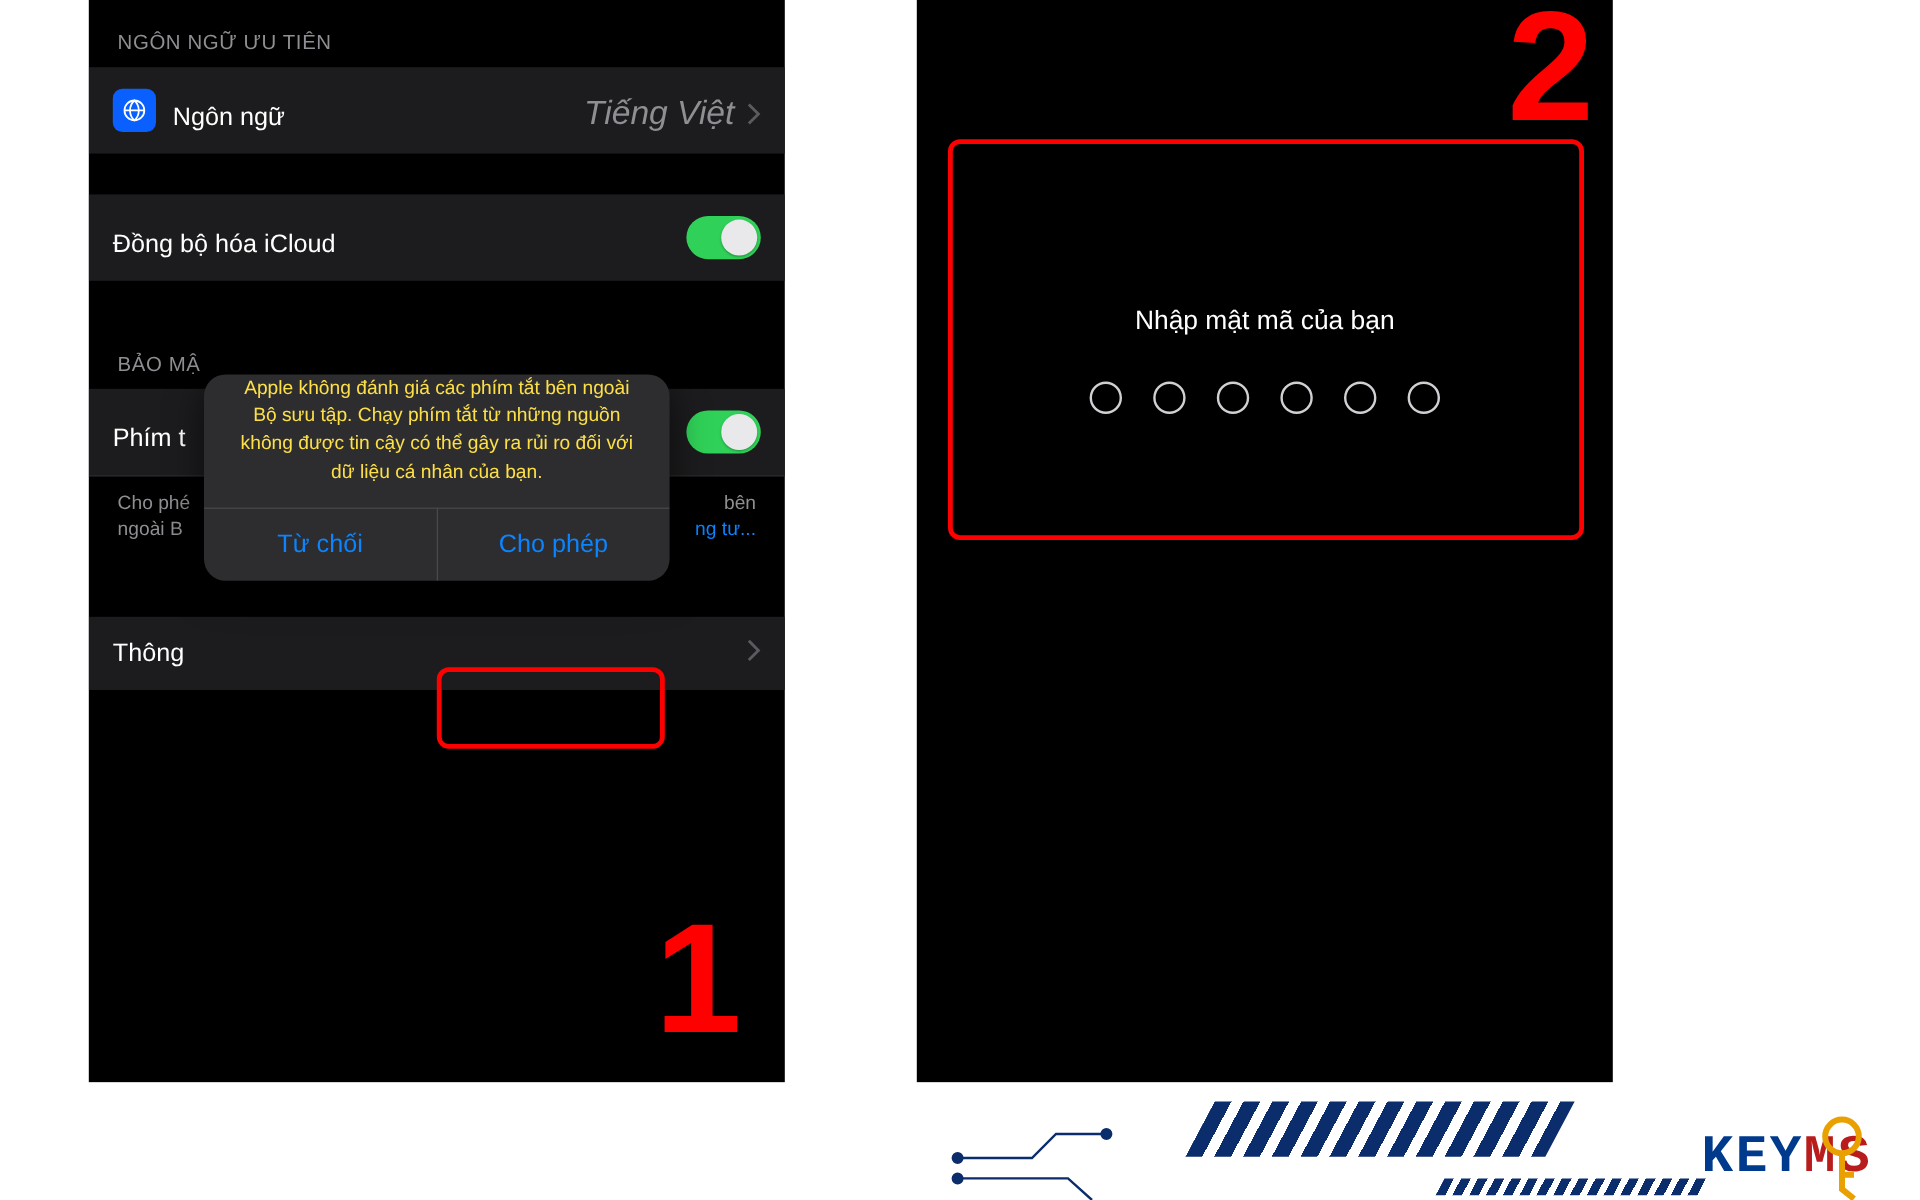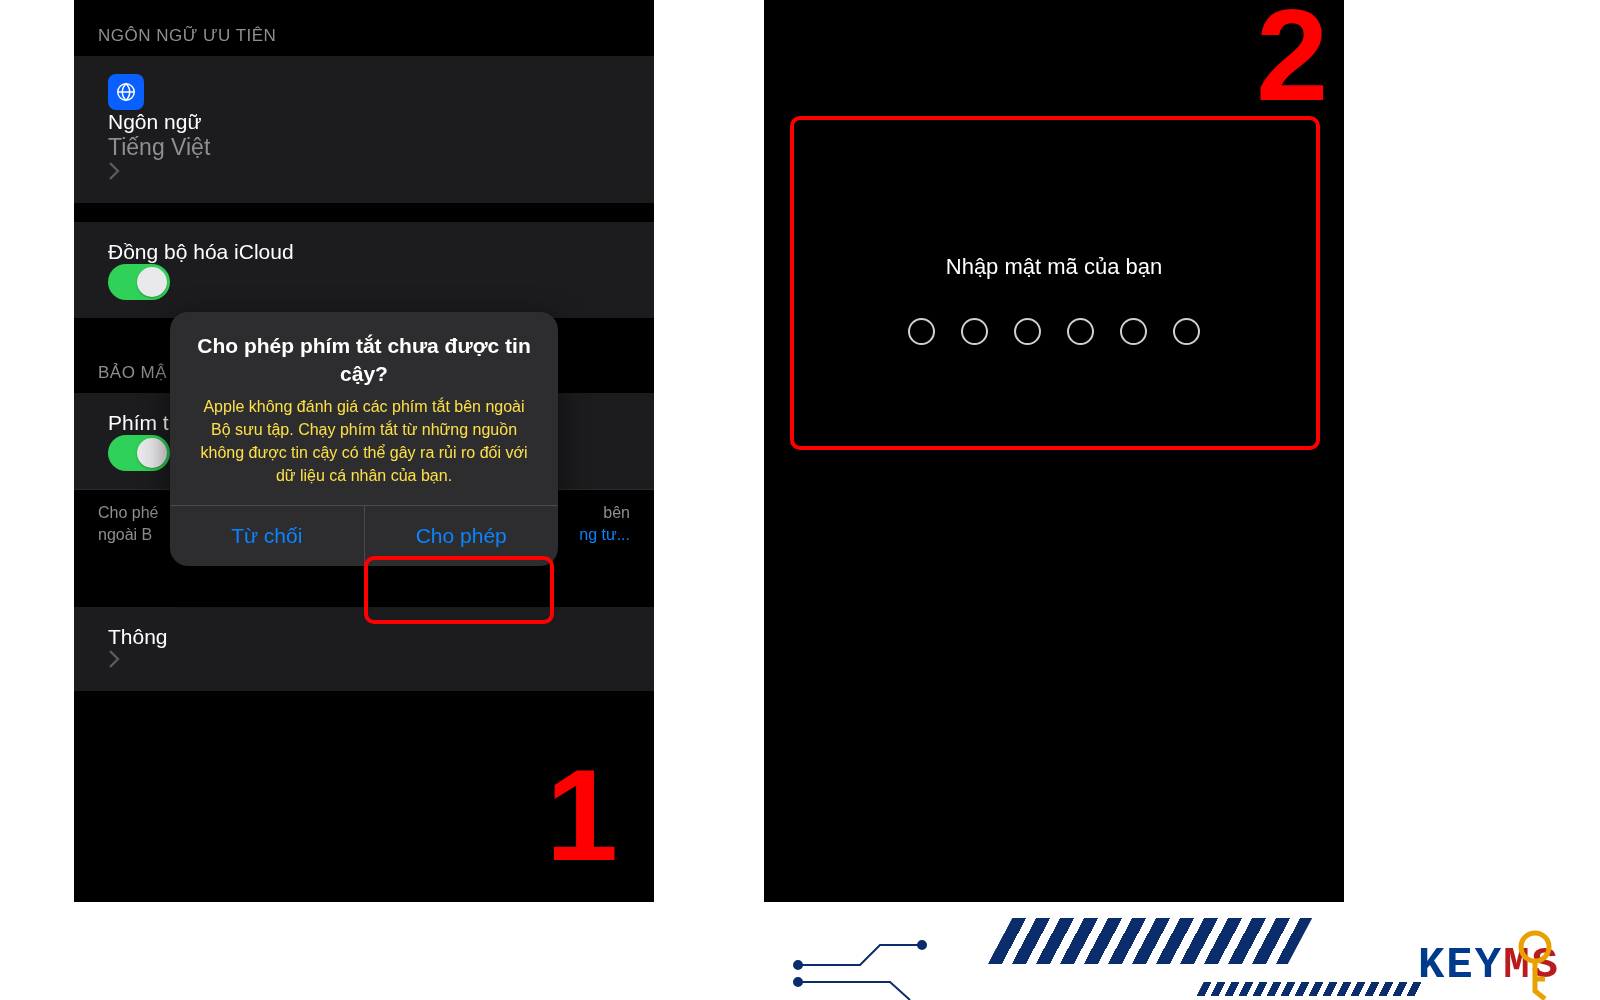--- a/index.html
+++ b/index.html
@@ -17,28 +17,28 @@
   html,body{margin:0;padding:0;width:1600px;height:1000px;font-family:-apple-system,Helvetica Neue,Arial,sans-serif;background:#fff;}
   .canvas{position:relative;width:1600px;height:1000px;overflow:hidden;}
 
   
   .phone{position:absolute;top:0;background:var(--bg);width:580px;height:902px;overflow:hidden;}
   .ph1{left:74px;}
   .ph2{left:764px;}
 
   
   .section-header{color:var(--grey-text);font-size:17px;letter-spacing:.5px;padding:26px 24px 10px;}
-  .cell{background:var(--cell);display:flex;align-items:flex-start;padding:18px 34px;border-bottom:1px solid var(--cell-sep);flex-direction:column;}
+  .cell{background:var(--cell);display:flex;align-items:flex-end;padding:18px 20px;border-bottom:1px solid var(--cell-sep);}
   .cell:last-child{border-bottom:none;}
   .cell .label{color:var(--white);font-size:21px;flex:1;}
-  .cell .value{color:var(--grey-text);font-size:23px;margin-right:10px;}
+  .cell .value{color:var(--grey-text);font-size:28px;margin-right:10px;font-style:italic;}
   .cell .chev{color:#5a5a60;}
   .footnote{color:var(--grey-text);font-size:16px;line-height:1.4;padding:12px 24px 0;}
   .footnote .link{color:var(--link);}
-  .group{margin-bottom:19px;}
+  .group{margin-bottom:34px;}
 
   
   .icon-box{width:36px;height:36px;border-radius:8px;background:#0a60ff;display:flex;align-items:center;justify-content:center;margin-right:14px;flex:none;}
   .icon-box svg{width:22px;height:22px;stroke:#fff;}
 
   
   .switch{width:62px;height:36px;border-radius:18px;background:var(--green);position:relative;flex:none;}
   .switch::after{content:"";position:absolute;right:3px;top:3px;width:30px;height:30px;border-radius:50%;background:#e9e9eb;box-shadow:0 1px 2px rgba(0,0,0,.3);}
 
   
@@ -136,21 +136,20 @@
         <span class="label">Thông</span>
         <span class="chev">
           <svg viewBox="0 0 12 20" fill="none" stroke="#5a5a60" stroke-width="2.4">
               <path d="M2 2l8 8-8 8"></path>
             </svg>
         </span>
       </div>
     </div>
 
     <div class="dialog">
-      <div class="dtitle">Cho phép phím tắt chưa được tin cậy?</div>
       <div class="dmsg">Apple không đánh giá các phím tắt bên ngoài Bộ sưu tập. Chạy phím tắt từ những nguồn không được tin cậy có thể gây ra rủi ro đối với dữ liệu cá nhân của bạn.</div>
       <div class="drow">
         <div class="dbtn">Từ chối</div>
         <div class="dbtn">Cho phép</div>
       </div>
     </div>
 
     <div class="hl" style="left:290px;top:556px;width:182px;height:60px;"></div>
 
     <div class="step">1</div>

